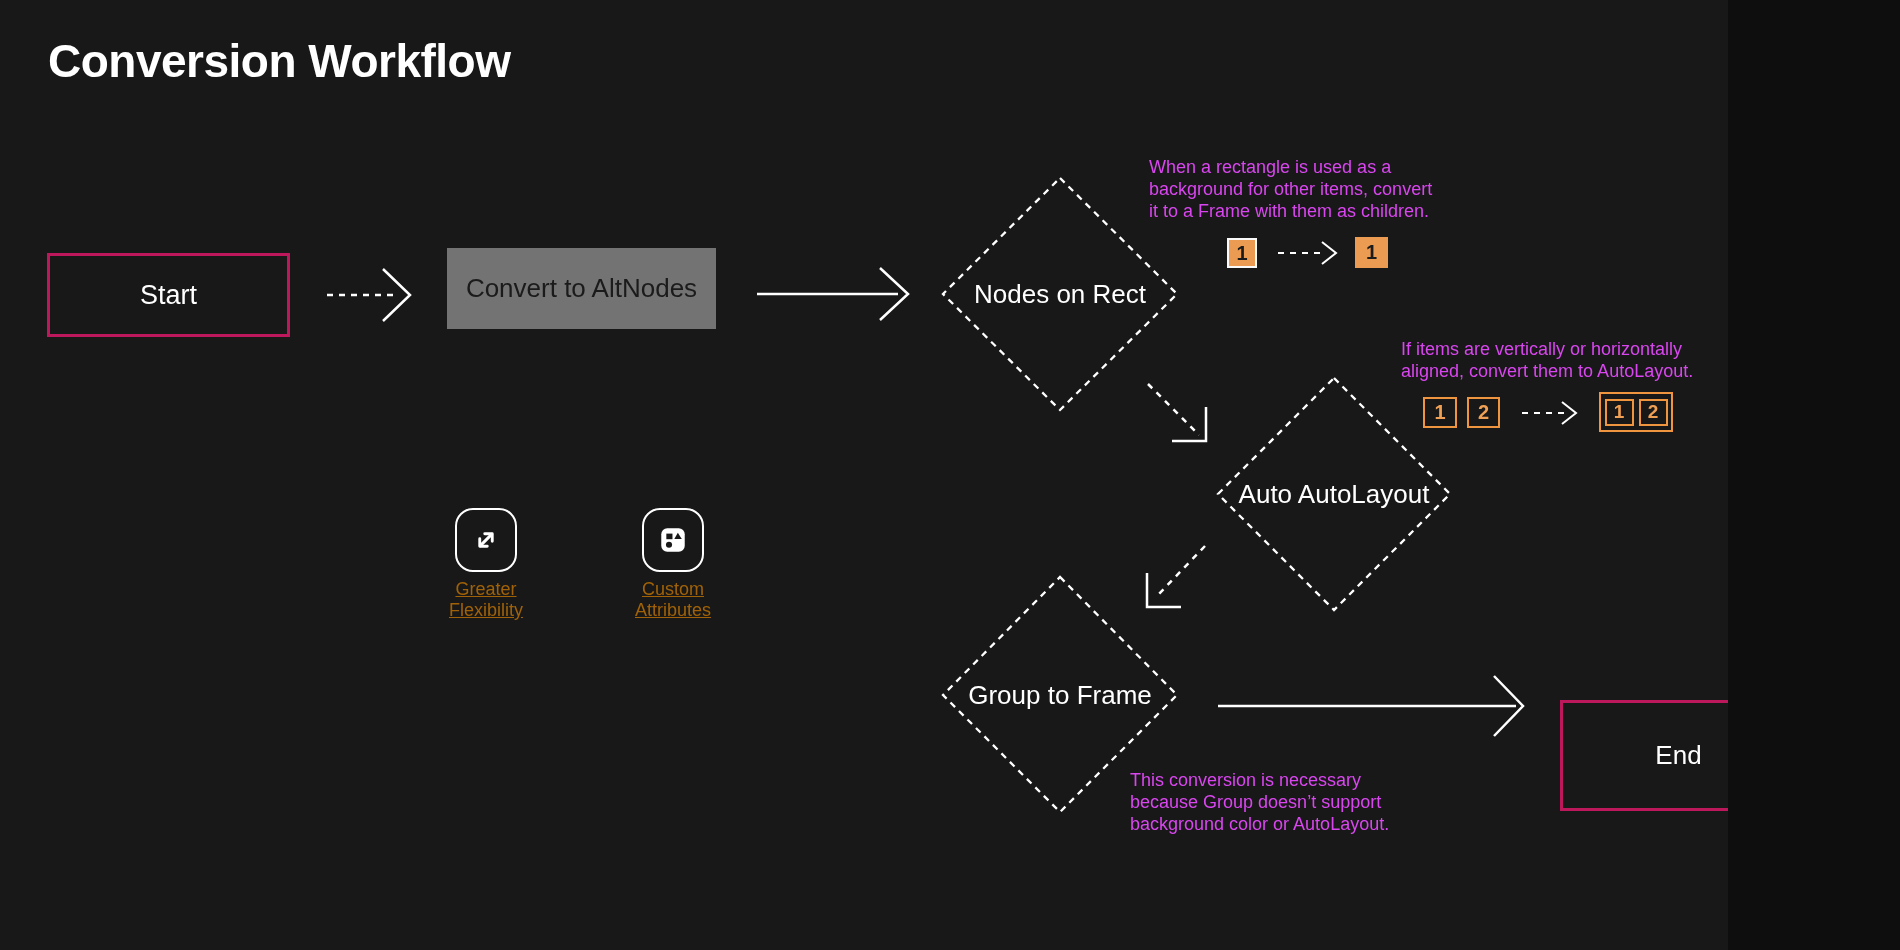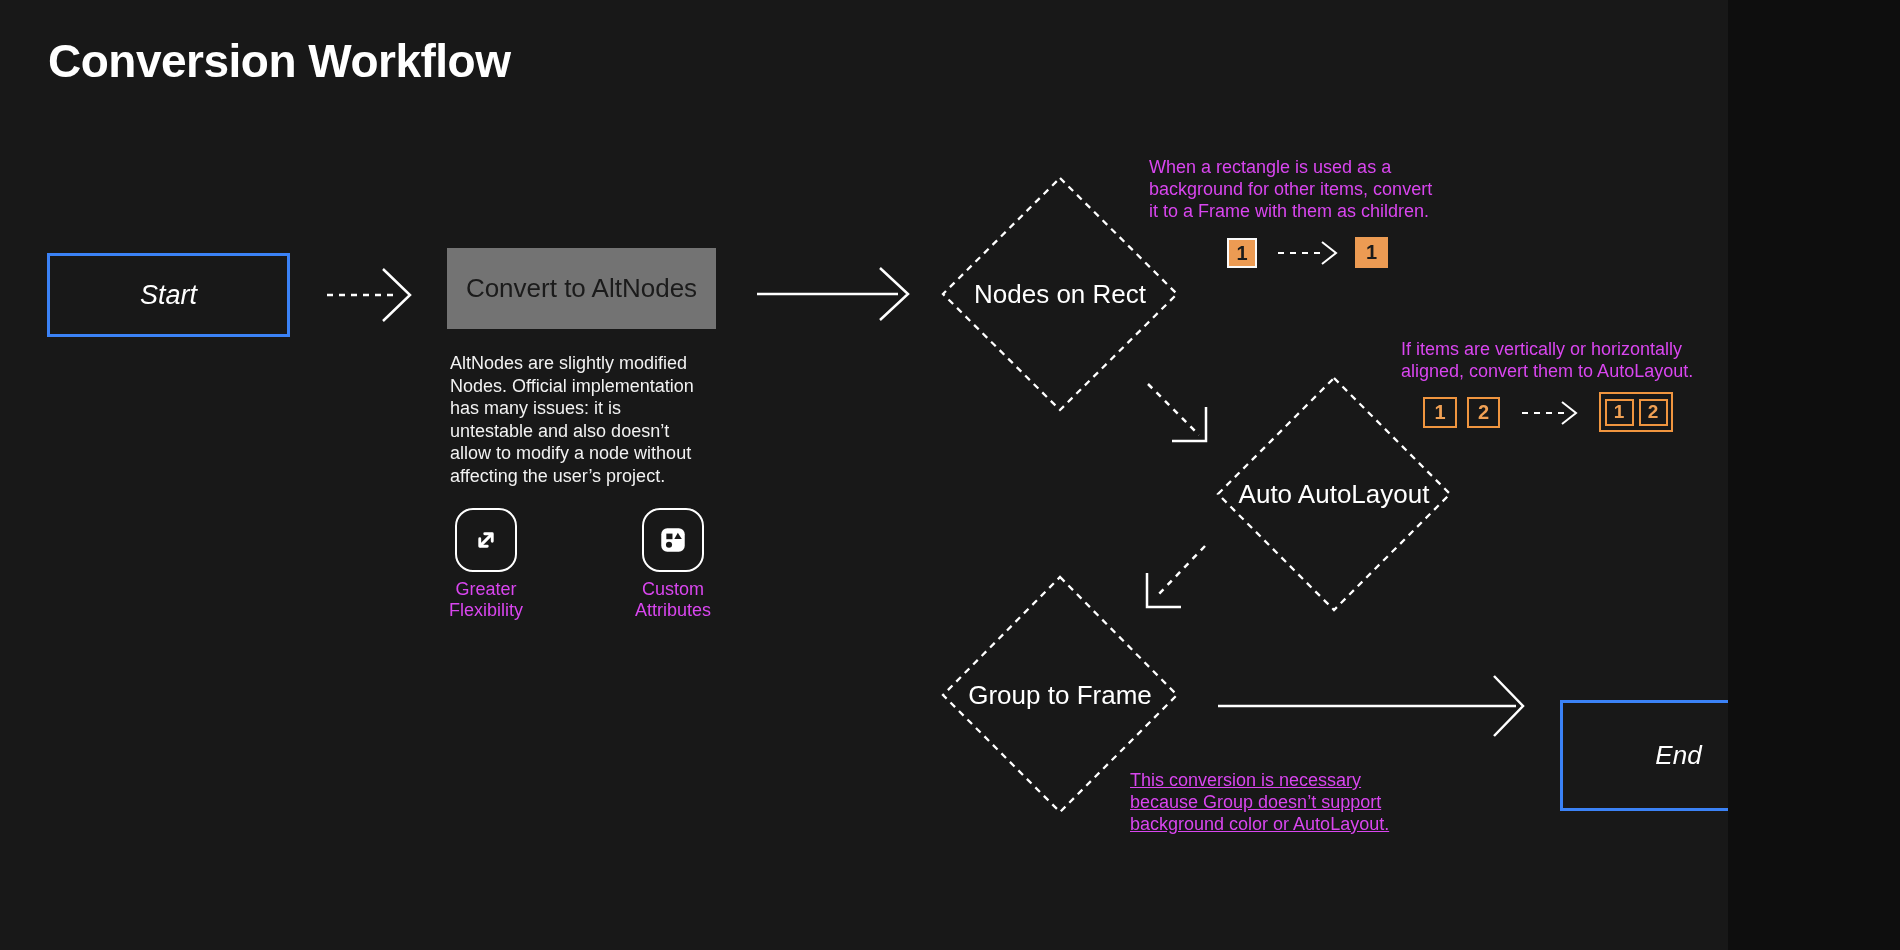--- a/index.html
+++ b/index.html
@@ -12,41 +12,41 @@
 
   
   .connectors{position:absolute;left:0;top:0;width:1900px;height:950px;pointer-events:none;}
   .connectors line,.connectors polyline,.connectors polygon{stroke:#fff;stroke-width:2.5;fill:none;}
   .connectors .dash{stroke-dasharray:6 6;}
   .connectors .sm{stroke-width:2;}
   .connectors polygon{stroke-width:2.3;stroke-dasharray:6.5 5.5;}
 
   
   .node{position:absolute;display:flex;align-items:center;justify-content:center;box-sizing:border-box;font-size:27px;}
-  .node.outline{border:3px solid #3b82f6;font-style:italic;}
+  .node.outline{border:3px solid #be185d;}
   .node.start{left:47px;top:253px;width:243px;height:84px;}
   .node.end{left:1560px;top:652px;width:237px;height:111px;font-size:26px;margin-top:48px;}
   .node.convert{left:447px;top:248px;width:269px;height:81px;background:#737373;color:#1B1B1B;font-size:26px;}
 
   .diamond-label{position:absolute;transform:translate(-50%,-50%);font-size:26px;white-space:nowrap;color:#fff;}
 
   .pre{white-space:pre-line;}
   .note{position:absolute;left:450px;top:352px;width:300px;margin:0;font-size:18px;line-height:22.5px;color:#F2F2F2;}
   .ann{position:absolute;margin:0;font-size:18px;line-height:22px;color:#d946ef;}
   .ann.a1{left:1149px;top:156px;}
   .ann.a2{left:1401px;top:338px;}
-  .ann.a3{left:1130px;top:769px;text-decoration:underline;}
+  .ann.a3{left:1130px;top:769px;}
 
   
   .feature{position:absolute;top:508px;width:100px;display:flex;flex-direction:column;align-items:center;text-align:center;}
   .feature.f1{left:436px;}
   .feature.f2{left:528px;}
   .feature.f3{left:623px;}
   .icon-box{width:62px;height:64px;box-sizing:border-box;border:2.5px solid #fff;border-radius:18px;display:flex;align-items:center;justify-content:center;}
-  .feature-label{margin-top:7px;font-size:18px;line-height:21px;color:#d946ef;}
+  .feature-label{margin-top:7px;font-size:18px;line-height:21px;color:#a16207;text-decoration:underline;}
 
   
   .chip{position:absolute;box-sizing:border-box;display:flex;align-items:center;justify-content:center;font-size:20px;font-weight:600;}
   .chip.filled{background:#EC9B53;color:#1B1B1B;}
   .chip.wborder{border:2px solid #FAFAFA;}
   .chip.outlined{border:2px solid #F0953F;color:#F0A054;background:transparent;}
   .chip.c-a{left:1227px;top:238px;width:30px;height:30px;}
   .chip.c-b{left:1355px;top:237px;width:33px;height:31px;}
   .chip.c-1{left:1423px;top:397px;width:34px;height:31px;}
   .chip.c-2{left:1467px;top:397px;width:33px;height:31px;}
@@ -102,26 +102,20 @@
   </svg>
 
   <div class="node outline start">Start</div>
   <div class="node convert">Convert to AltNodes</div>
   <div class="node outline end">End</div>
 
   <div class="diamond-label" style="left:1060px;top:294px;">Nodes on Rect</div>
   <div class="diamond-label" style="left:1334px;top:494px;">Auto AutoLayout</div>
   <div class="diamond-label" style="left:1060px;top:695px;">Group to Frame</div>
 
-  <p class="note pre">AltNodes are slightly modified
-Nodes. Official implementation
-has many issues: it is
-untestable and also doesn’t
-allow to modify a node without
-affecting the user’s project.</p>
 
   <div class="feature f1">
     <span class="icon-box">
       <svg width="30" height="30" viewBox="0 0 24 24" stroke="#fff" stroke-width="2.3" fill="none" stroke-linecap="round" stroke-linejoin="round">
         <line x1="7.5" y1="16.5" x2="16.5" y2="7.5"></line>
         <polyline points="11 7 17 7 17 13"></polyline>
         <polyline points="13 17 7 17 7 11"></polyline>
       </svg>
     </span>
     <div class="feature-label pre">Greater

